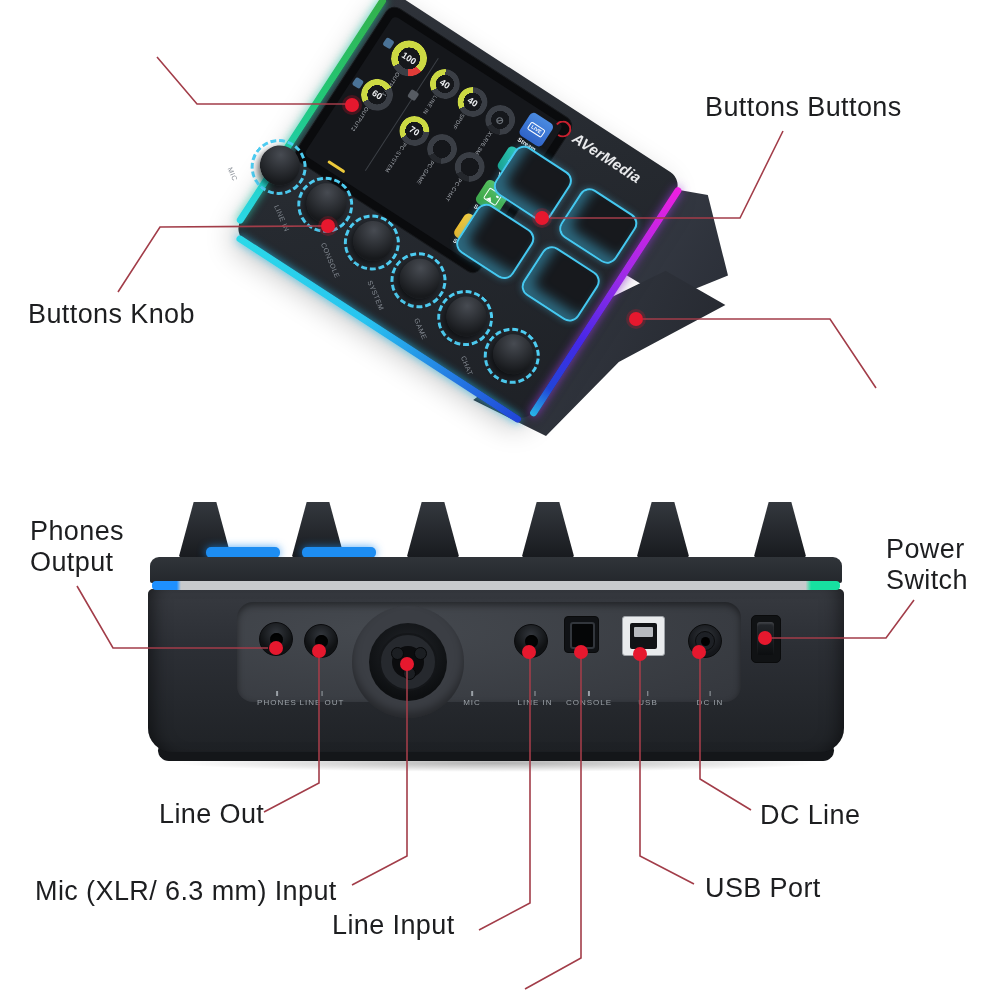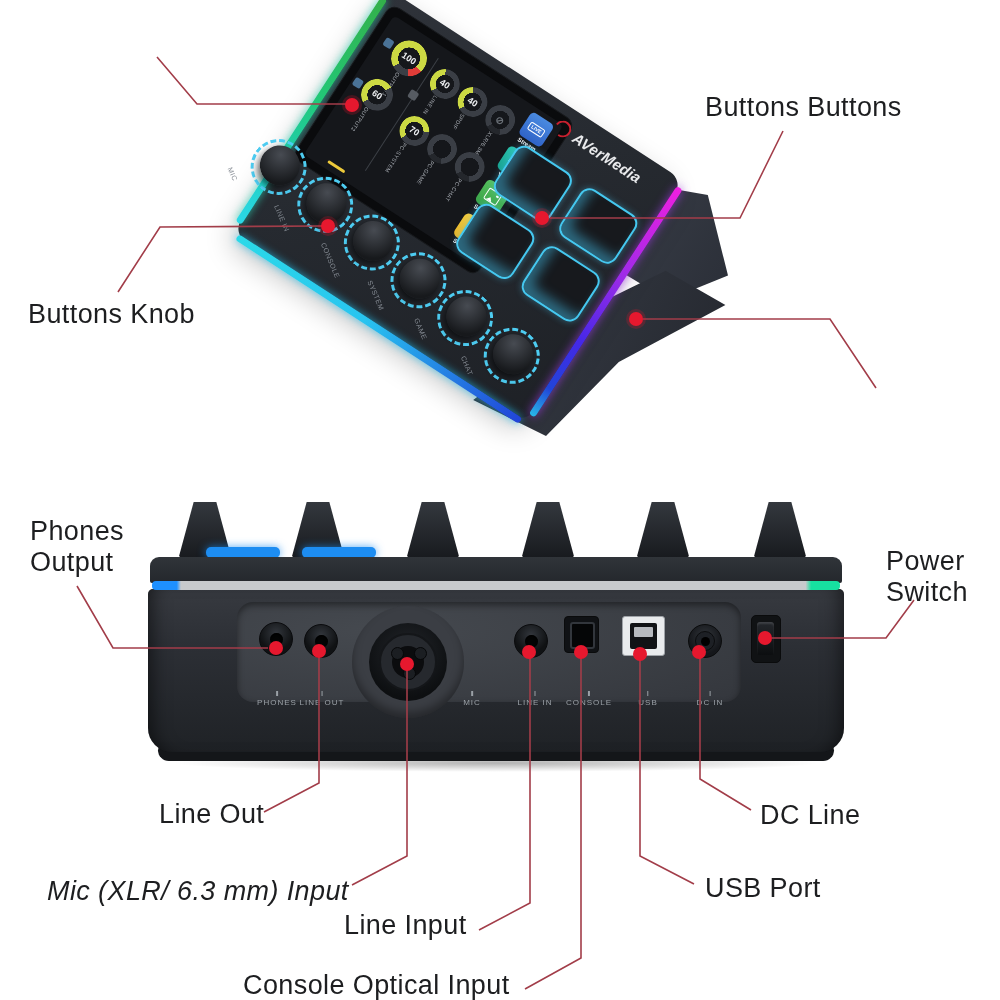--- a/index.html
+++ b/index.html
@@ -371,24 +371,23 @@
     </g>
   </svg>
 
   <div class="callout" style="left:705px;top:92px;">Buttons Buttons</div>
   <div class="callout" style="left:28px;top:299px;">Buttons Knob</div>
 
   <div class="callout" style="left:30px;top:516px;">
     <span>Phones</span><br>
     <span>Output</span>
   </div>
-  <div class="callout" style="left:886px;top:534px;margin-top:12px;">
+  <div class="callout" style="left:886px;top:534px;">
     <span>Power</span><br>
     <span>Switch</span>
   </div>
   <div class="callout" style="left:159px;top:799px;">Line Out</div>
-  <div class="callout" style="left:47px;top:876px;font-style:italic;">Mic (XLR/ 6.3 mm) Input</div>
-  <div class="callout" style="left:344px;top:910px;">Line Input</div>
-  <div class="callout" style="left:243px;top:970px;">Console Optical Input</div>
+  <div class="callout" style="left:35px;top:876px;">Mic (XLR/ 6.3 mm) Input</div>
+  <div class="callout" style="left:332px;top:910px;">Line Input</div>
   <div class="callout" style="left:705px;top:873px;">USB Port</div>
   <div class="callout" style="left:760px;top:800px;">DC Line</div>
 
 </div>
 
 </body></html>

